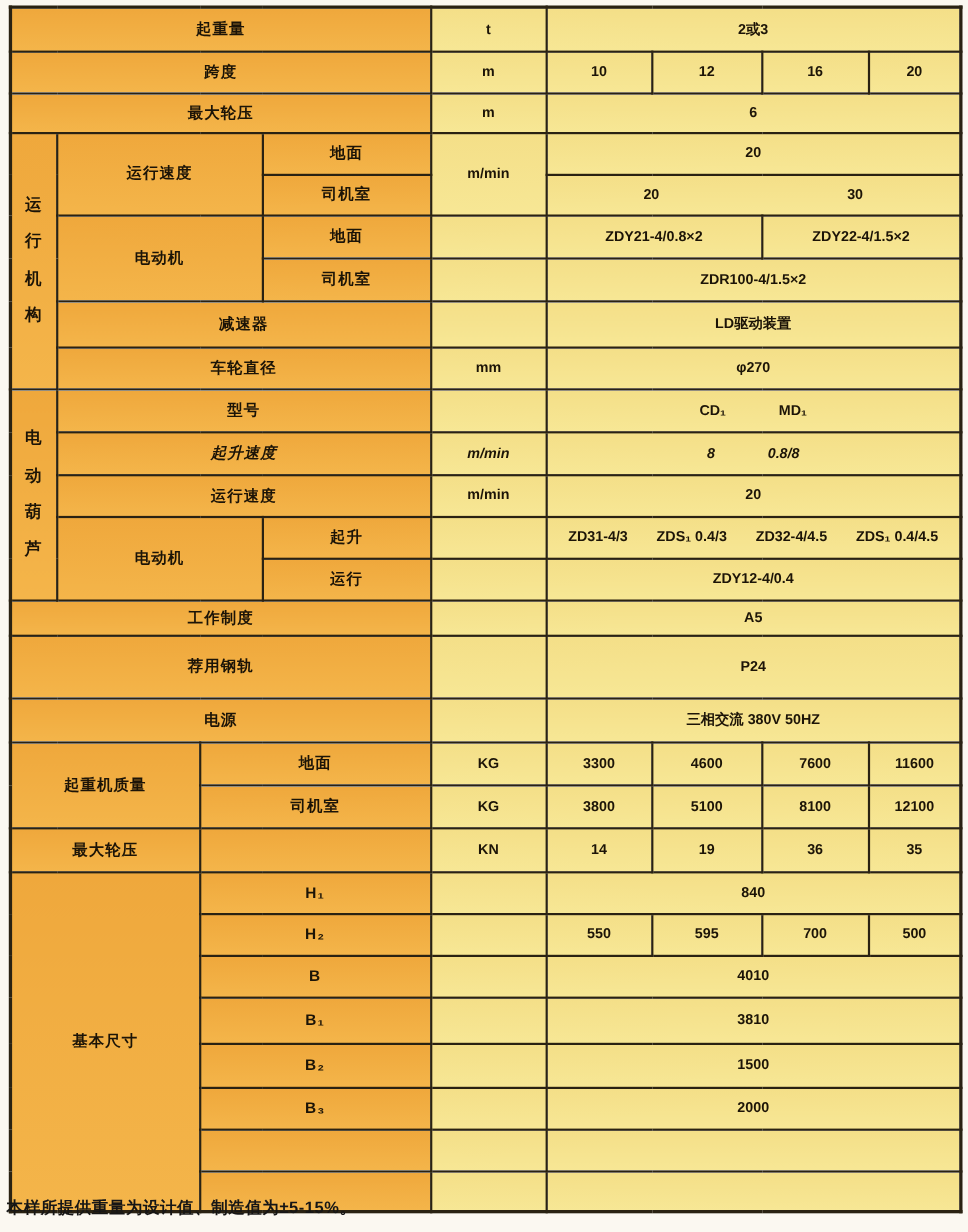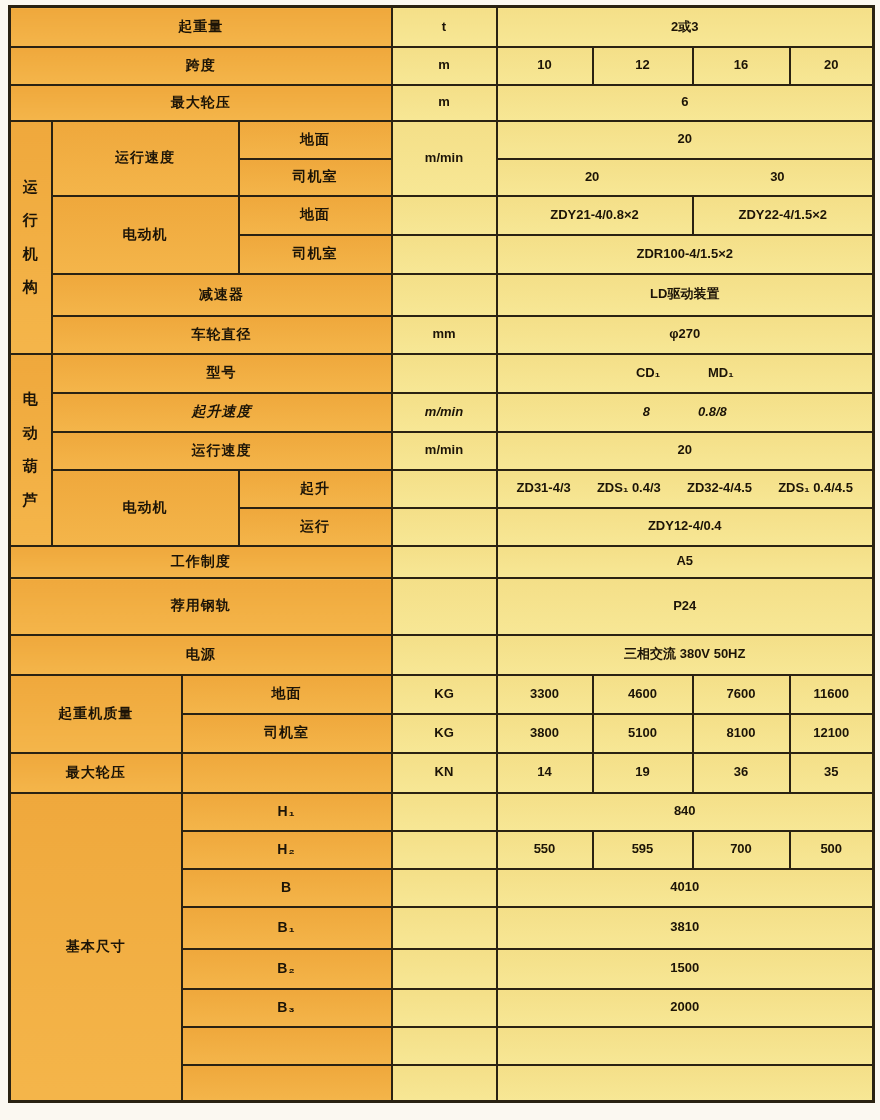--- a/index.html
+++ b/index.html
@@ -262,13 +262,14 @@
           <td class="unit"></td>
           <td class="val" colspan="4"></td>
         </tr>
         <tr style="height: 37px;">
           <td class="sub" colspan="2"></td>
           <td class="unit"></td>
           <td class="val" colspan="4"></td>
         </tr>
       </tbody>
   </table>
+  <div class="footnote">本样所提供重量为设计值、制造值为±5-15%。</div>
 </div>
 
 </body></html>

